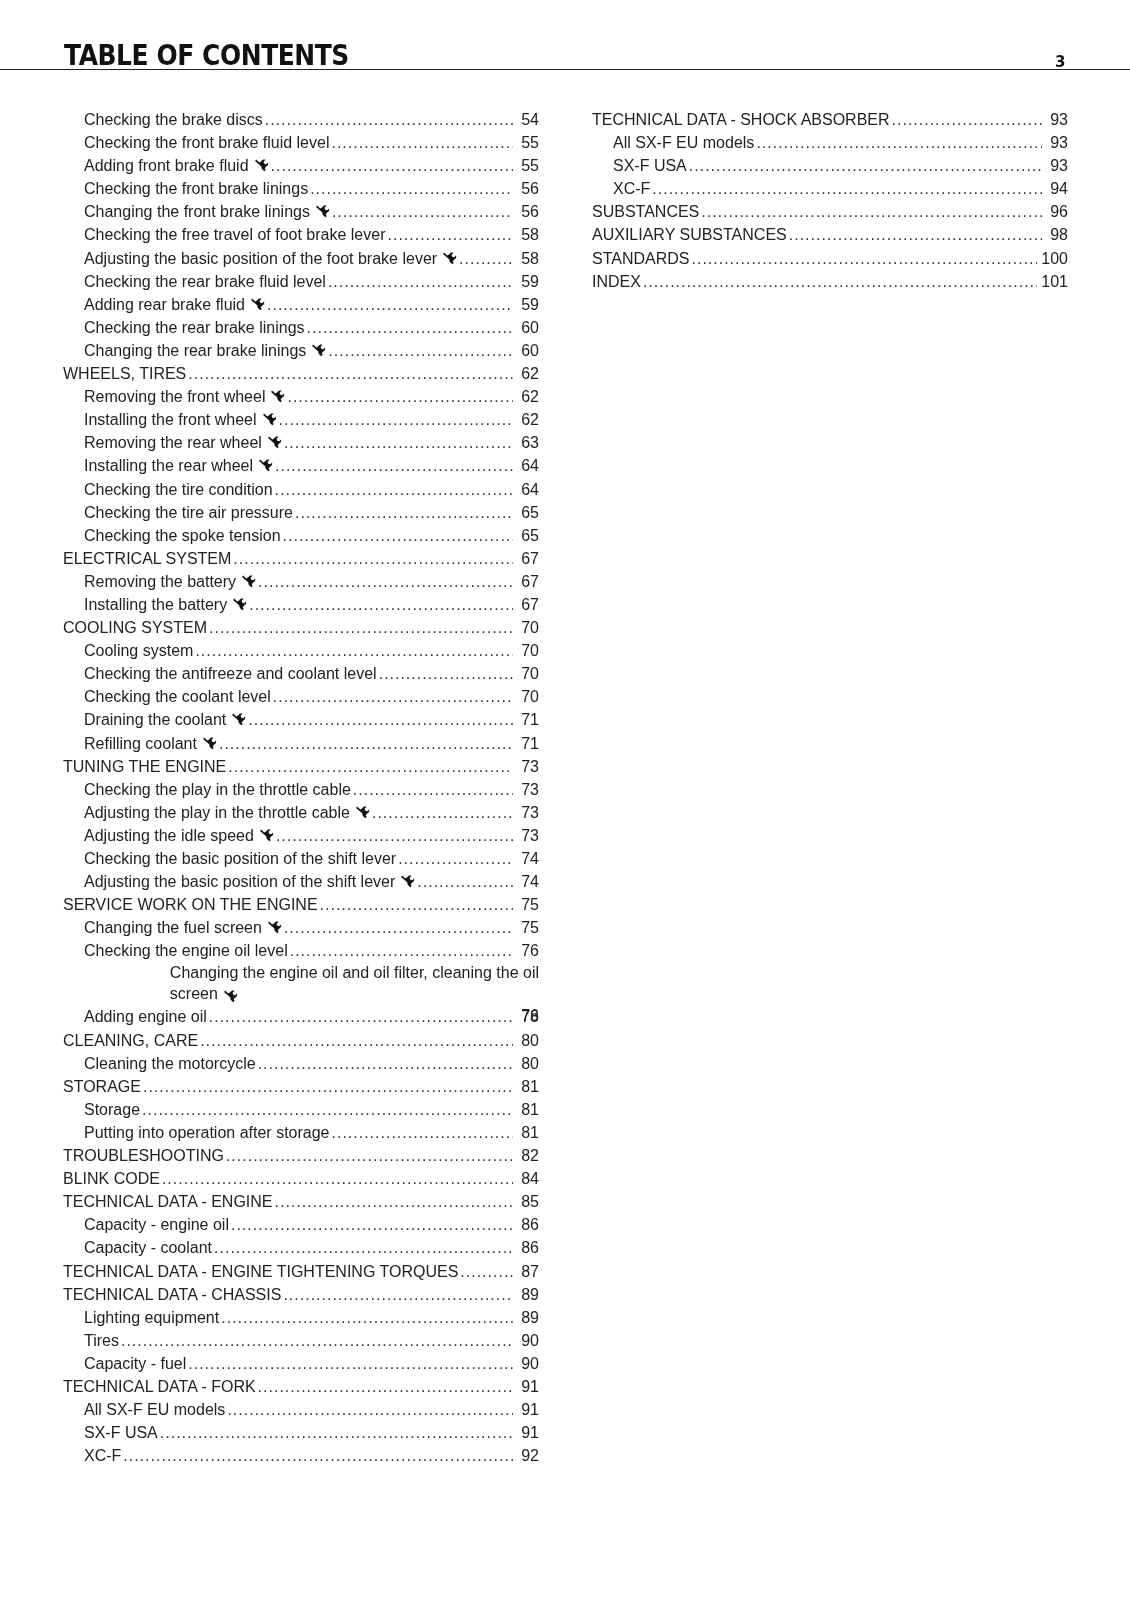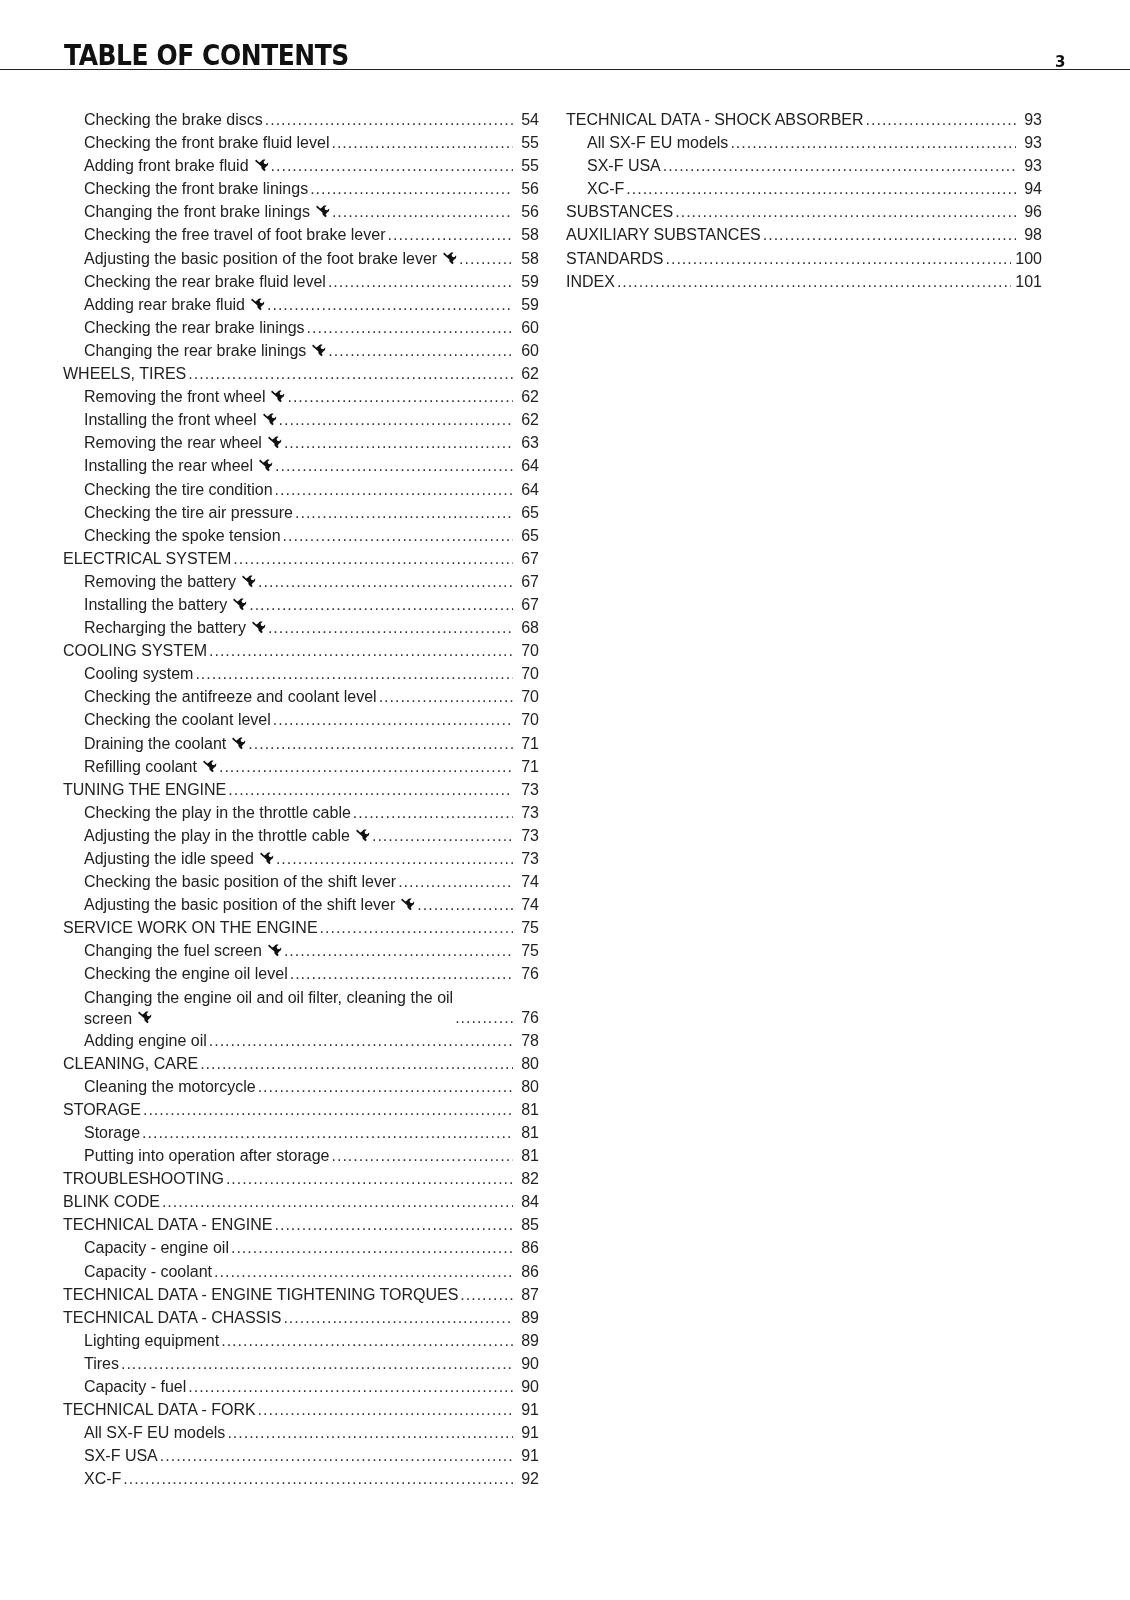--- a/index.html
+++ b/index.html
@@ -7,28 +7,28 @@
          font-family:"Liberation Sans", sans-serif; color:#1a1a1a; }
   .header { position:absolute; left:0; top:0; width:970px; height:72px; }
   .title { position:absolute; left:64px; top:38px; font-family:"DejaVu Sans", sans-serif;
            font-weight:bold; font-size:29px; letter-spacing:-0.5px; transform:scaleX(0.86);
            transform-origin:left top; color:#111; line-height:34px; }
   .rule { position:absolute; left:0; top:69px; width:1130px; height:1px; background:#222; }
   .pagenum { position:absolute; left:1055px; top:54px; font-family:"DejaVu Sans", sans-serif;
              font-weight:bold; font-size:15px; color:#111; line-height:16px; }
   .col { position:absolute; top:108px; }
   .col.left { left:63px; width:476px; }
-  .col.right { left:566px; width:476px; }
+  .col.right { left:592px; width:476px; }
   .entry { display:flex; align-items:baseline; height:23.1px; font-size:16px; line-height:23px;
            white-space:nowrap; color:#222; }
   .entry.l2 { padding-left:21px; }
-  .entry.tall { height:43px; align-items:flex-end; }
+  .entry.tall { height:43px; align-items:flex-end;flex-direction:column; }
   .entry .lbl { flex:0 0 auto; }
   .entry .wrap-lbl { display:flex; flex-direction:column; line-height:21px; }
-  .entry .lastline { display:flex; align-items:flex-start; }
+  .entry .lastline { display:flex; align-items:center; }
   .entry .dots { flex:1 1 auto; overflow:hidden; margin:0 4px 0 2px; color:#333;
                  letter-spacing:1px; }
   .entry .dots::after { content:"................................................................................................................................................................................"; }
   .entry .pg { flex:0 0 auto; text-align:right; min-width:22px; }
   .wrench { display:inline-block; width:15px; height:14px; margin-left:5px; vertical-align:-1px; }
 </style>
 </head>
 <body>
 
 <div class="header">
@@ -163,27 +163,20 @@
       <span class="dots"></span>
       <span class="pg">67</span>
     </div>
     <div class="entry l2">
       <span class="lbl"><span>Installing the battery</span><span class="wrench"><svg viewBox="0 0 16 14" width="15" height="14">
             <path d="M2.2 1.2 L5.6 4.3 L7.8 2.9 C8.6 1.4 10.6 0.6 12.3 1.4 L10.2 3.4 L10.9 5.6 L13.1 6.2 L15 4.2 C15.6 6.1 14.6 8.0 12.9 8.7 L11.3 10.9 L12.6 12.2 L10.9 13.6 L9.4 12.1 C8.2 11.3 7.6 10.0 7.9 8.6 L4.2 5.4 L1.2 2.6 Z" fill="#111"></path>
           </svg></span></span>
       <span class="dots"></span>
       <span class="pg">67</span>
     </div>
-    <div class="entry l2">
-      <span class="lbl"><span>Recharging the battery</span><span class="wrench"><svg viewBox="0 0 16 14" width="15" height="14">
-            <path d="M2.2 1.2 L5.6 4.3 L7.8 2.9 C8.6 1.4 10.6 0.6 12.3 1.4 L10.2 3.4 L10.9 5.6 L13.1 6.2 L15 4.2 C15.6 6.1 14.6 8.0 12.9 8.7 L11.3 10.9 L12.6 12.2 L10.9 13.6 L9.4 12.1 C8.2 11.3 7.6 10.0 7.9 8.6 L4.2 5.4 L1.2 2.6 Z" fill="#111"></path>
-          </svg></span></span>
-      <span class="dots"></span>
-      <span class="pg">68</span>
-    </div>
     <div class="entry l1">
       <span class="lbl"><span>COOLING SYSTEM</span></span>
       <span class="dots"></span>
       <span class="pg">70</span>
     </div>
     <div class="entry l2">
       <span class="lbl"><span>Cooling system</span></span>
       <span class="dots"></span>
       <span class="pg">70</span>
     </div>

